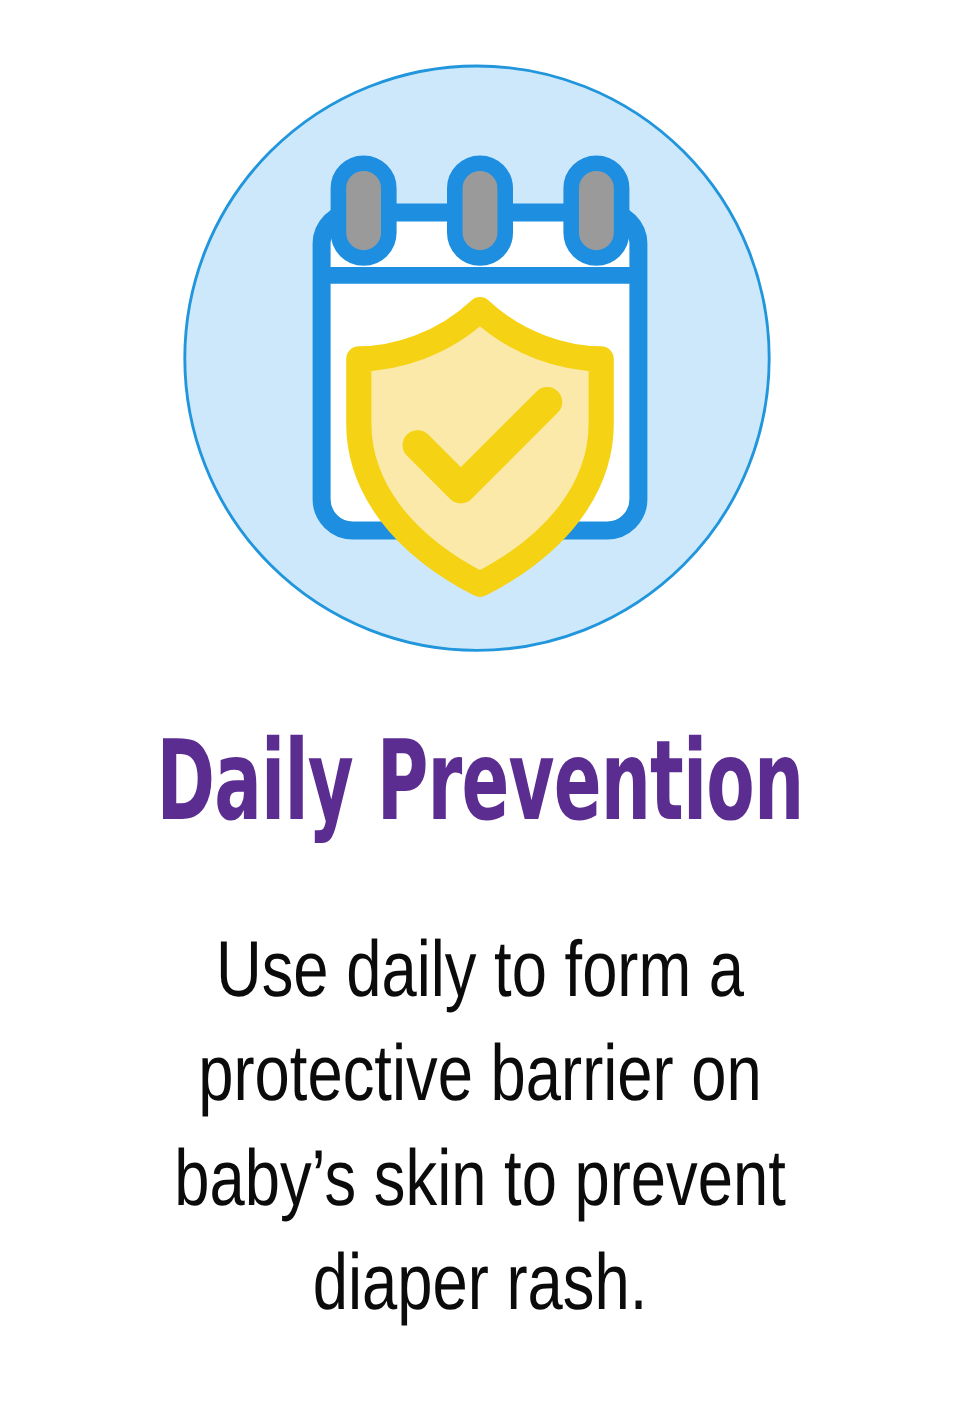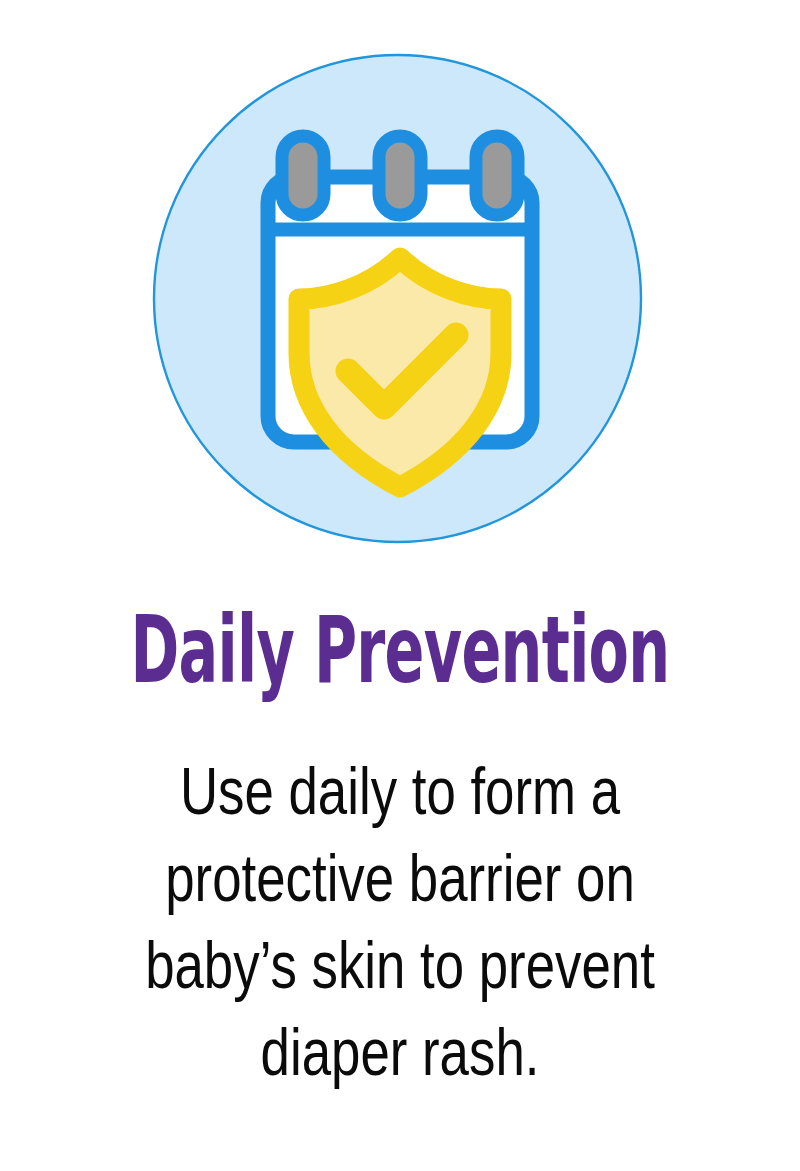--- a/index.html
+++ b/index.html
@@ -61,21 +61,21 @@
     color: #5B2D91;
     transform: scaleX(0.70) scaleY(1.10);
     transform-origin: center top;
     white-space: nowrap;
   }
 
   
   .body-wrap {
     position: absolute;
     left: 0;
-    top: 748px;
+    top: 764px;
     width: 800px;
     text-align: center;
   }
   .body-line {
     display: block;
     margin: 0;
     font-family: "Liberation Sans Narrow", "Liberation Sans", sans-serif;
     font-weight: 400;
     font-size: 66px;
     line-height: 87px;

